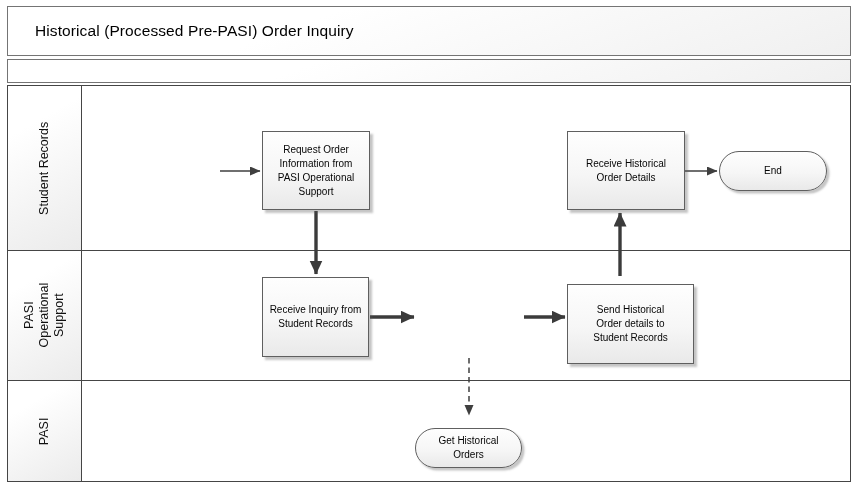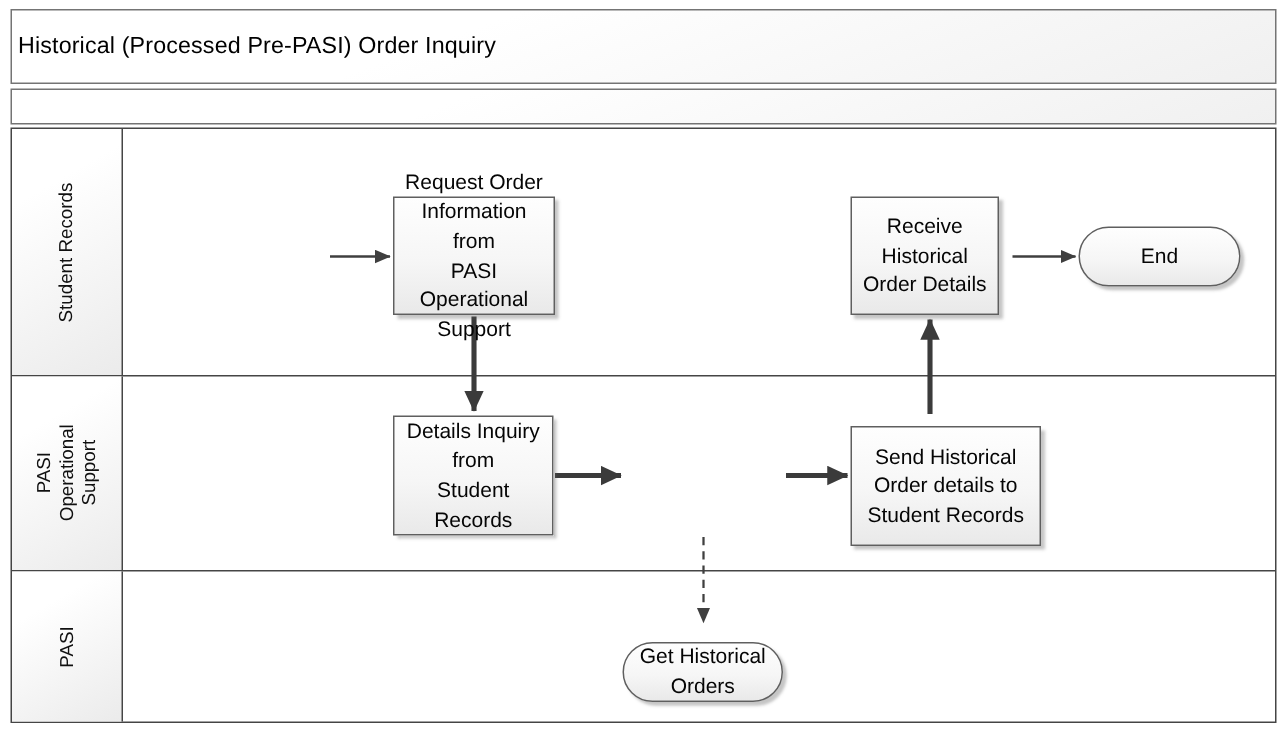--- a/index.html
+++ b/index.html
@@ -4,21 +4,21 @@
 <style>
   html,body{margin:0;padding:0;background:#ffffff;}
   body{width:858px;height:490px;position:relative;overflow:hidden;
        font-family:"Liberation Sans",sans-serif;color:#000;}
   .canvas{position:absolute;inset:0;}
 
   
   .band{position:absolute;left:7px;width:844px;box-sizing:border-box;
         border:1.5px solid #747474;
         background:linear-gradient(160deg,#ffffff 35%,#f0f0f0 100%);}
-  .title-band{top:6px;height:50px;display:flex;align-items:center;padding-left:4px;}
+  .title-band{top:6px;height:50px;display:flex;align-items:center;padding-left:27px;}
   .title-band span{font-size:15.5px;letter-spacing:.1px;}
   .phase-band{top:59px;height:24px;}
 
   
   .lanes{position:absolute;left:7px;top:85px;width:844px;height:397px;
          box-sizing:border-box;border:1.8px solid #454545;background:#fff;}
   .lane{display:flex;box-sizing:border-box;border-bottom:1.8px solid #454545;}
   .lane:last-child{border-bottom:none;}
   .lane-label{width:74px;flex:0 0 74px;box-sizing:border-box;
               border-right:1.6px solid #454545;
@@ -26,21 +26,21 @@
               display:flex;align-items:center;justify-content:center;overflow:hidden;}
   .rot{transform:rotate(-90deg);font-size:12.5px;line-height:1.18;
        text-align:center;color:#101010;}
   .nowrap{white-space:nowrap;}
   .wrap3{width:86px;}
   .lane-body{flex:1;}
 
   
   .node{position:absolute;box-sizing:border-box;
         display:flex;align-items:center;justify-content:center;
-        text-align:center;font-size:14px;line-height:1.4;color:#050505;
+        text-align:center;font-size:10px;line-height:1.4;color:#050505;
         background:linear-gradient(180deg,#fefefe 0%,#f6f6f6 55%,#e9e9e9 100%);
         border:1.4px solid #5f5f5f;
         box-shadow:2.5px 2.5px 2px rgba(90,90,90,0.35);}
   .process{padding:2px 3px;}
   .terminator{border-radius:999px;border-width:1.6px;}
   .node-label{white-space:pre-line;}
 
   
   svg.connectors{position:absolute;inset:0;pointer-events:none;}
   .c-thin{stroke:#3f3f3f;stroke-width:1.7;fill:none;}
@@ -98,31 +98,31 @@
   </svg>
 
 
   <div class="node process" style="left:262px;top:131px;width:108px;height:79px">
     <span class="node-label">Request Order
 Information from
 PASI Operational
 Support</span>
   </div>
 
-  <div class="node process" style="left:567px;top:131px;width:99px;height:79px">
+  <div class="node process" style="left:567px;top:131px;width:118px;height:79px">
     <span class="node-label">Receive Historical
 Order Details</span>
   </div>
 
   <div class="node terminator" style="left:719px;top:151px;width:108px;height:40px">
     <span class="node-label">End</span>
   </div>
 
   <div class="node process" style="left:262px;top:277px;width:107px;height:80px">
-    <span class="node-label">Details Inquiry from
+    <span class="node-label">Receive Inquiry from
 Student Records</span>
   </div>
 
 
   <div class="node process" style="left:567px;top:284px;width:127px;height:80px">
     <span class="node-label">Send Historical
 Order details to
 Student Records</span>
   </div>
 

